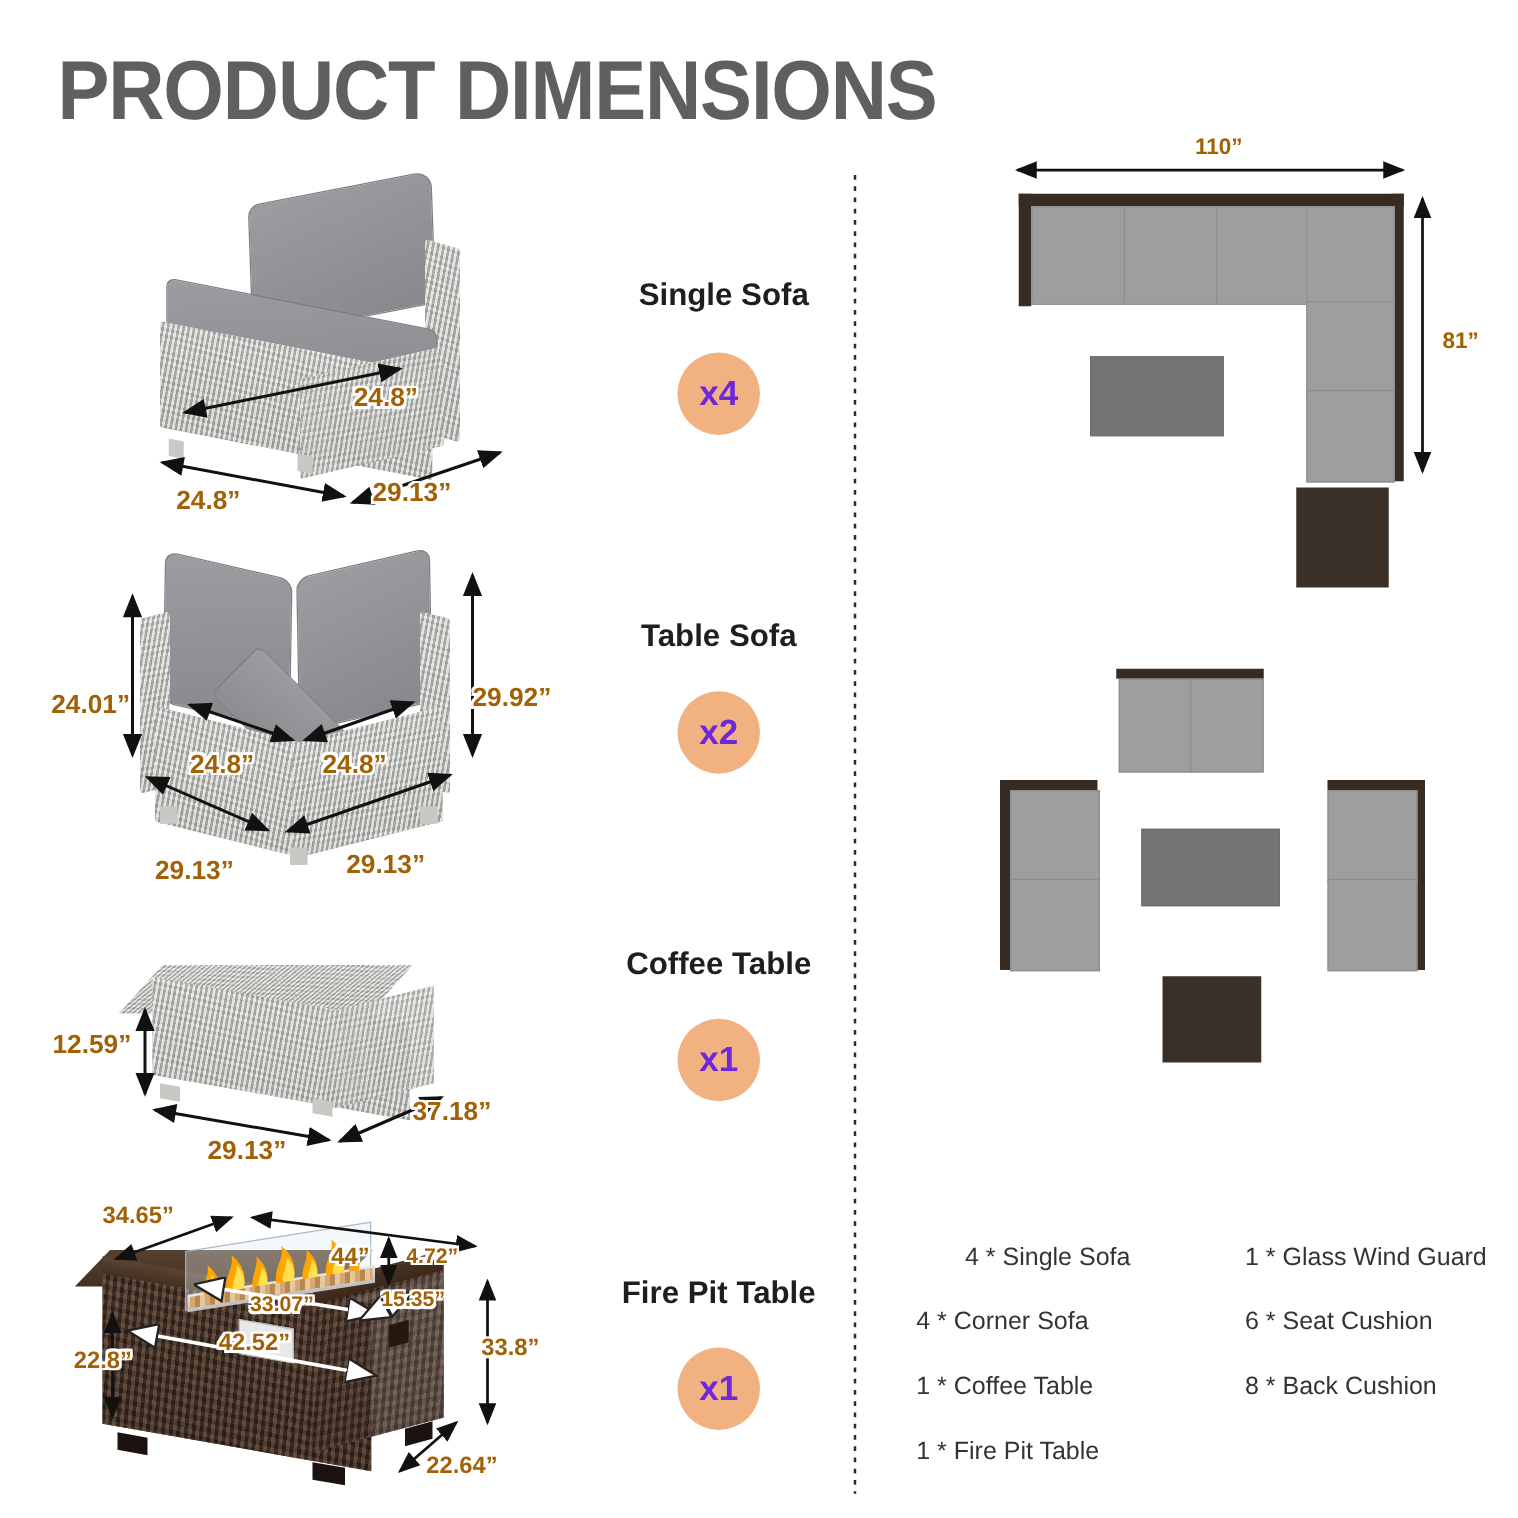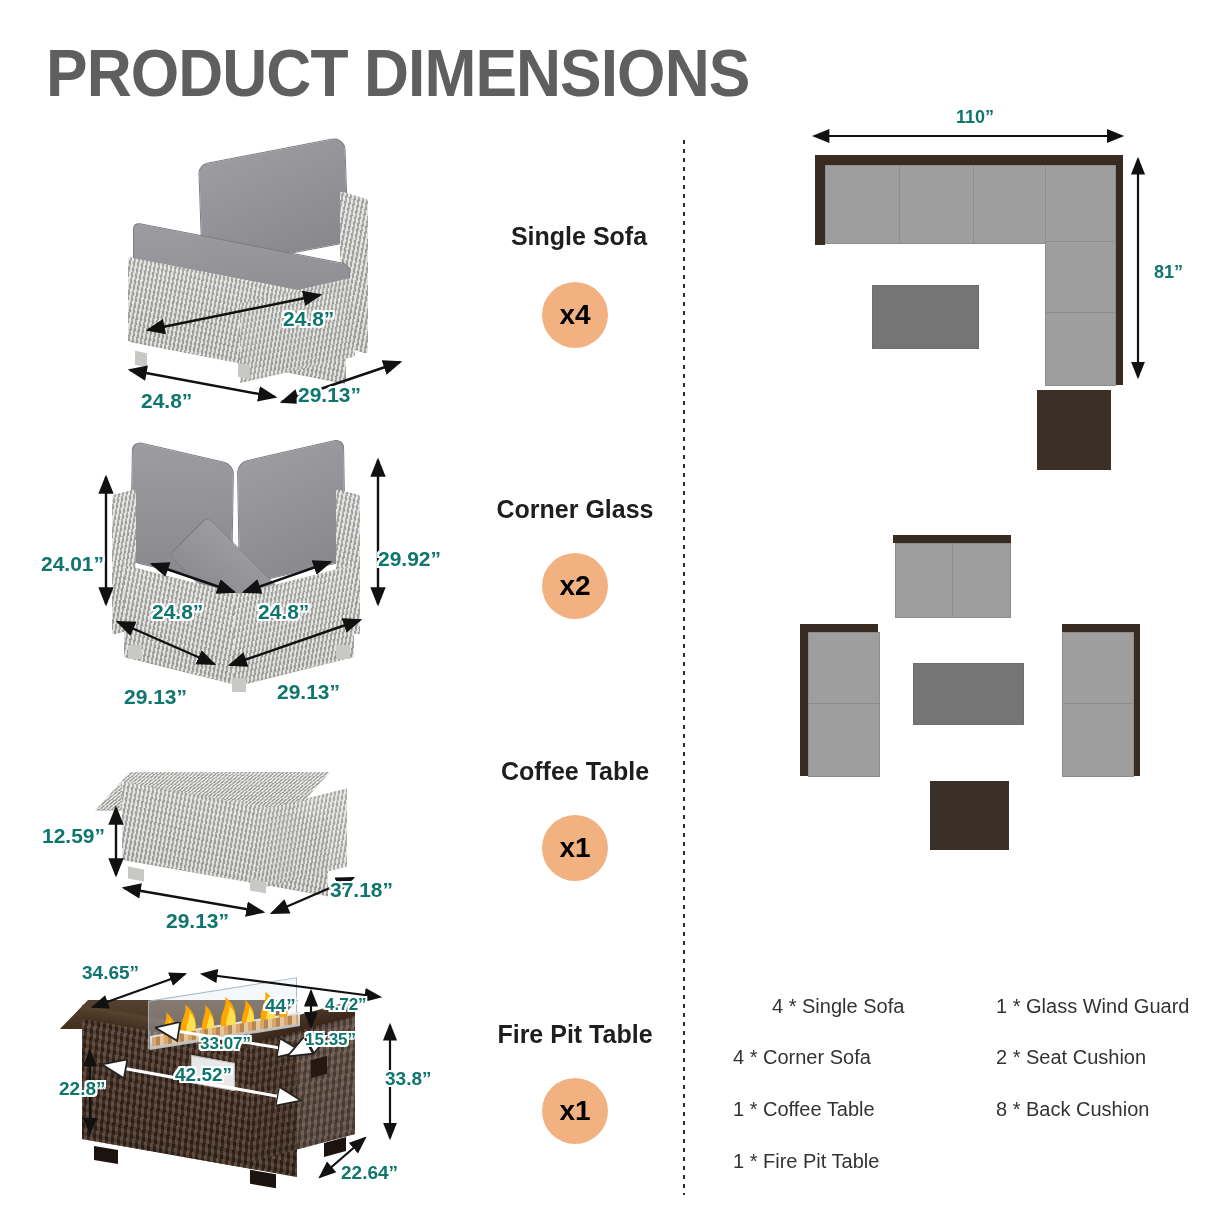--- a/index.html
+++ b/index.html
@@ -26,21 +26,21 @@
   .divider{
     position:absolute;left:683px;top:140px;
     width:2px;height:1055px;
     background-image:linear-gradient(to bottom,#2a2a2a 0 4px, rgba(0,0,0,0) 4px 9px);
     background-size:2px 9px;
   }
 
   
   .dim{
     position:absolute;
-    color:#0f766e;
+    color:#a16207;
     font-weight:bold;
     white-space:nowrap;
     text-shadow:
       -2px -2px 0 #fff, 2px -2px 0 #fff, -2px 2px 0 #fff, 2px 2px 0 #fff,
       -2px 0 0 #fff, 2px 0 0 #fff, 0 -2px 0 #fff, 0 2px 0 #fff;
   }
 
   
   .arrow{position:absolute;}
 
@@ -67,21 +67,21 @@
   
   .mid-label{
     position:absolute;
     font-size:25px;font-weight:bold;color:#1e1e1e;
     white-space:nowrap;text-align:center;
   }
   .badge{
     position:absolute;
     width:66px;height:66px;border-radius:50%;
     background:#f2b181;
-    color:#000000;font-size:28px;font-weight:bold;
+    color:#6d28d9;font-size:28px;font-weight:bold;
     display:flex;align-items:center;justify-content:center;
   }
 
   
   .lay-seat{position:absolute;background:#9e9e9e;border:1px solid #8d8d8d;}
   .lay-frame{position:absolute;background:#382b22;}
   .lay-table{position:absolute;background:#757575;border:1px solid #6d6d6d;}
   .lay-firepit{position:absolute;background:#3b3028;}
 
   
@@ -314,21 +314,21 @@
     <div class="dim" style="left:385px;top:1068px;font-size:19px;">33.8”</div>
     <div class="dim" style="left:341px;top:1162px;font-size:19px;">22.64”</div>
   </div>
 
   <div style="position:absolute;left:460px;top:222px;width:230px;">
     <div class="mid-label" style="left:4px;top:0;width:230px;">Single Sofa</div>
     <div class="badge" style="left:82px;top:60px;">x4</div>
   </div>
 
   <div style="position:absolute;left:460px;top:495px;width:230px;">
-    <div class="mid-label" style="left:0;top:0;width:230px;">Corner Glass</div>
+    <div class="mid-label" style="left:0;top:0;width:230px;">Table Sofa</div>
     <div class="badge" style="left:82px;top:58px;">x2</div>
   </div>
 
   <div style="position:absolute;left:460px;top:757px;width:230px;">
     <div class="mid-label" style="left:0;top:0;width:230px;">Coffee Table</div>
     <div class="badge" style="left:82px;top:58px;">x1</div>
   </div>
 
   <div style="position:absolute;left:460px;top:1020px;width:230px;">
     <div class="mid-label" style="left:0;top:0;width:230px;">Fire Pit Table</div>
@@ -385,16 +385,16 @@
     <div class="lay-firepit" style="left:930px;top:781px;width:79px;height:69px;"></div>
   </div>
 
 
   <div class="set-item" style="left:772px;top:995px;">4 * Single Sofa</div>
   <div class="set-item" style="left:733px;top:1046px;">4 * Corner Sofa</div>
   <div class="set-item" style="left:733px;top:1098px;">1 * Coffee Table</div>
   <div class="set-item" style="left:733px;top:1150px;">1 * Fire Pit Table</div>
 
   <div class="set-item" style="left:996px;top:995px;">1 * Glass Wind Guard</div>
-  <div class="set-item" style="left:996px;top:1046px;">2 * Seat Cushion</div>
+  <div class="set-item" style="left:996px;top:1046px;">6 * Seat Cushion</div>
   <div class="set-item" style="left:996px;top:1098px;">8 * Back Cushion</div>
 
 </div>
 
 </body></html>

